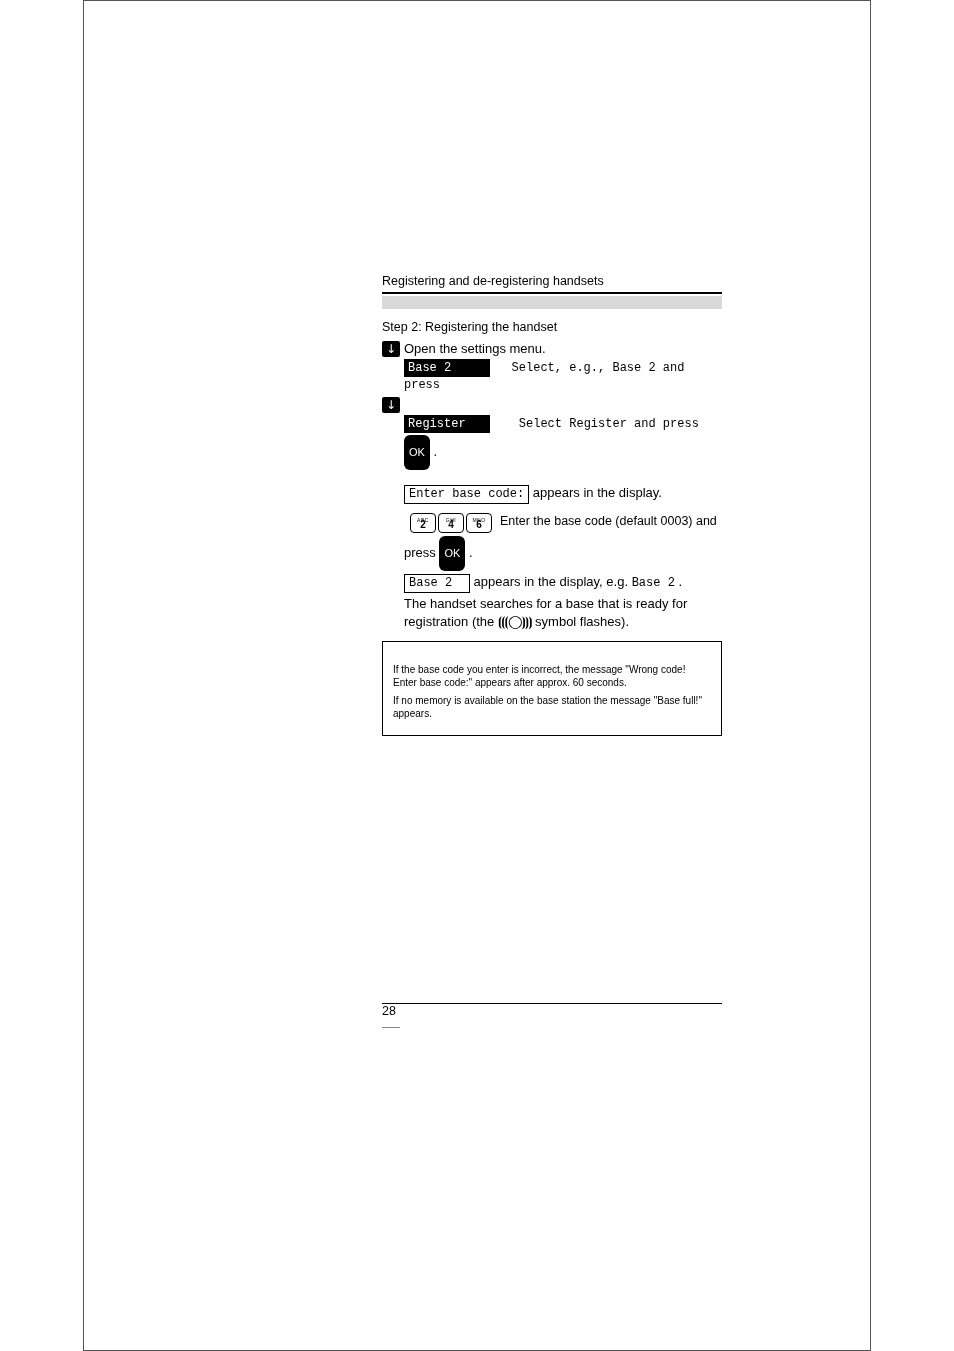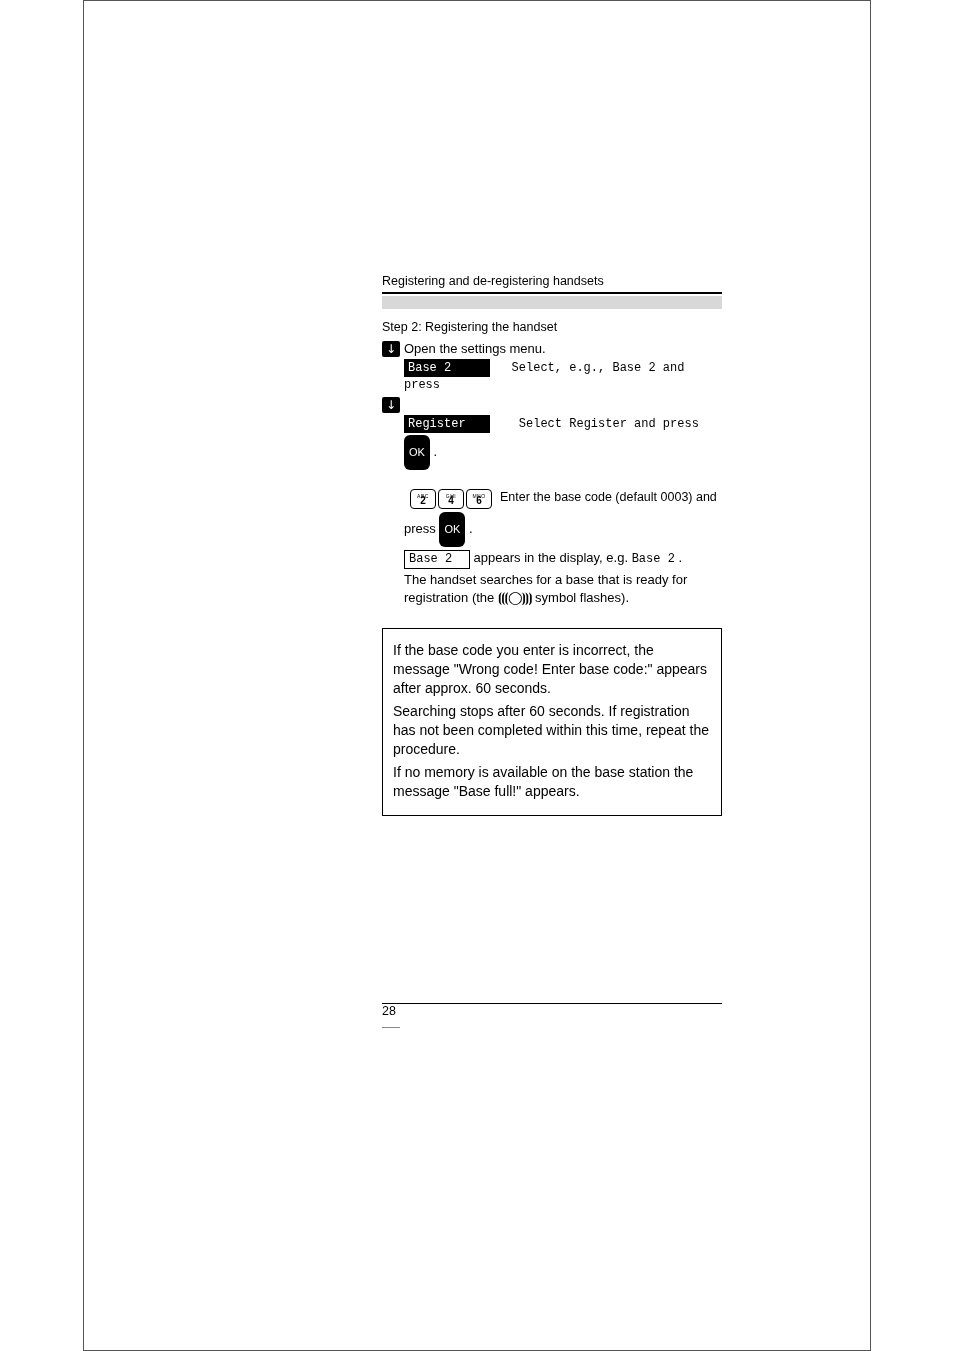--- a/index.html
+++ b/index.html
@@ -124,23 +124,23 @@
   }
 
   .sound-icon {
     font-family: "DejaVu Sans", Arial, sans-serif;
     font-size: 13px;
     letter-spacing: -1px;
   }
 
   .info-box {
     border: 1px solid #000;
-    padding: 8px 10px 10px 10px;
-    margin-top: 22px;
-    font-size: 14px;
+    padding: 17px 10px 10px 10px;
+    margin-top: 10px;
+    font-size: 10px;
   }
   .info-box p { margin: 4px 0; }
 
   .handset-key {
     display: inline-block;
     width: 18px; height: 14px;
     border: 1px solid #000;
     border-radius: 3px;
     vertical-align: -3px;
     position: relative;
@@ -225,20 +225,26 @@
       </span>
     </div>
 
     <div class="step-row">
       <span class="icon-col"></span>
       <span class="text-col"><span class="ok-pill">OK</span> .</span>
     </div>
 
     <div style="height:10px"></div>
 
+    <div class="step-row">
+      <span class="icon-col"></span>
+      <span class="text-col">
+        <span class="boxed-text">Enter base code:</span><span> appears in the display.</span>
+      </span>
+    </div>
 
     <div style="height:4px"></div>
 
     <div class="key-row">
       <span class="key">
           <span class="sup">ABC</span>
           <span class="main">2</span>
         </span>
       <span class="key">
           <span class="sup">GHI</span>
@@ -268,21 +274,20 @@
     <div class="step-row">
       <span class="icon-col"></span>
       <span class="text-col">
         <span>The handset searches for a base that is ready for</span><br>
         <span>registration (the </span><span class="sound-icon">⦗⦗⦗◯⦘⦘⦘</span><span> symbol flashes).</span>
       </span>
     </div>
 
     <div class="info-box">
       <p>If the base code you enter is incorrect, the message "Wrong code! Enter base code:" appears after approx. 60 seconds.</p>
-      <p>Searching stops after 60 seconds. If registration has not been completed within this time, repeat the procedure.</p>
       <p>If no memory is available on the base station the message "Base full!" appears.</p>
     </div>
 
   </div>
 
   <div class="footer-rule"></div>
   <div class="page-num">28</div>
   <div class="side-rule"></div>
 </div>
 

